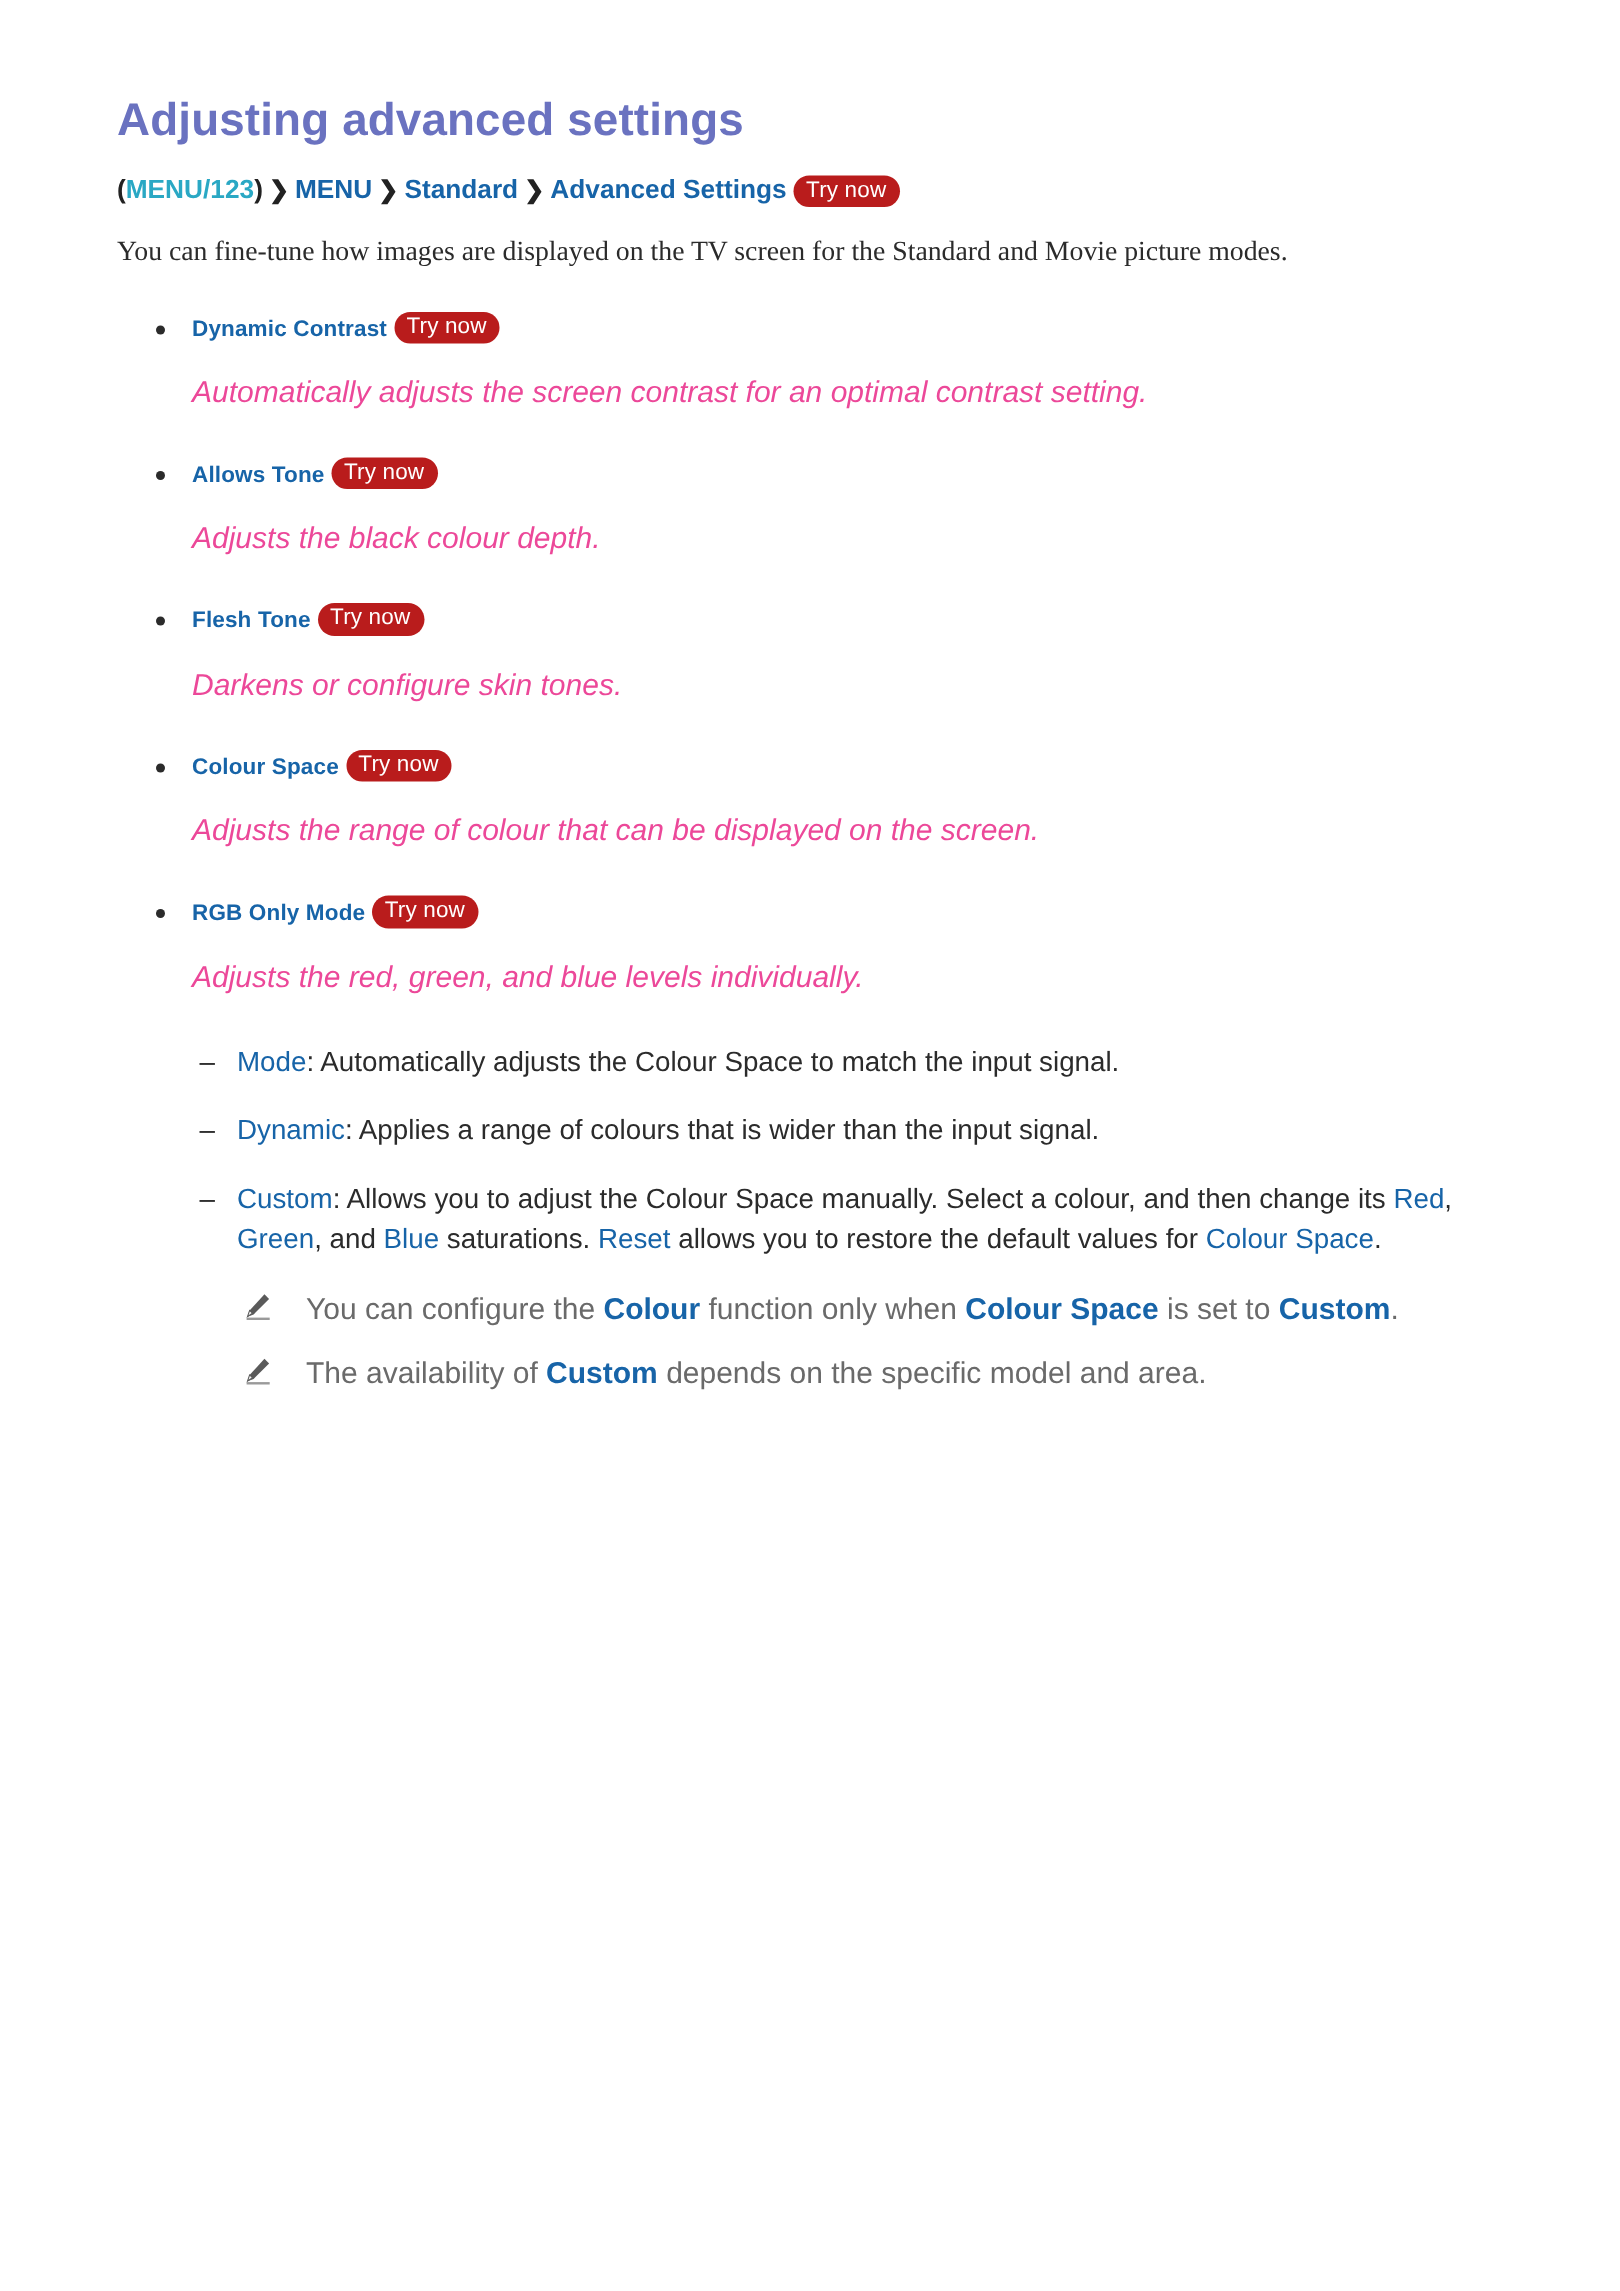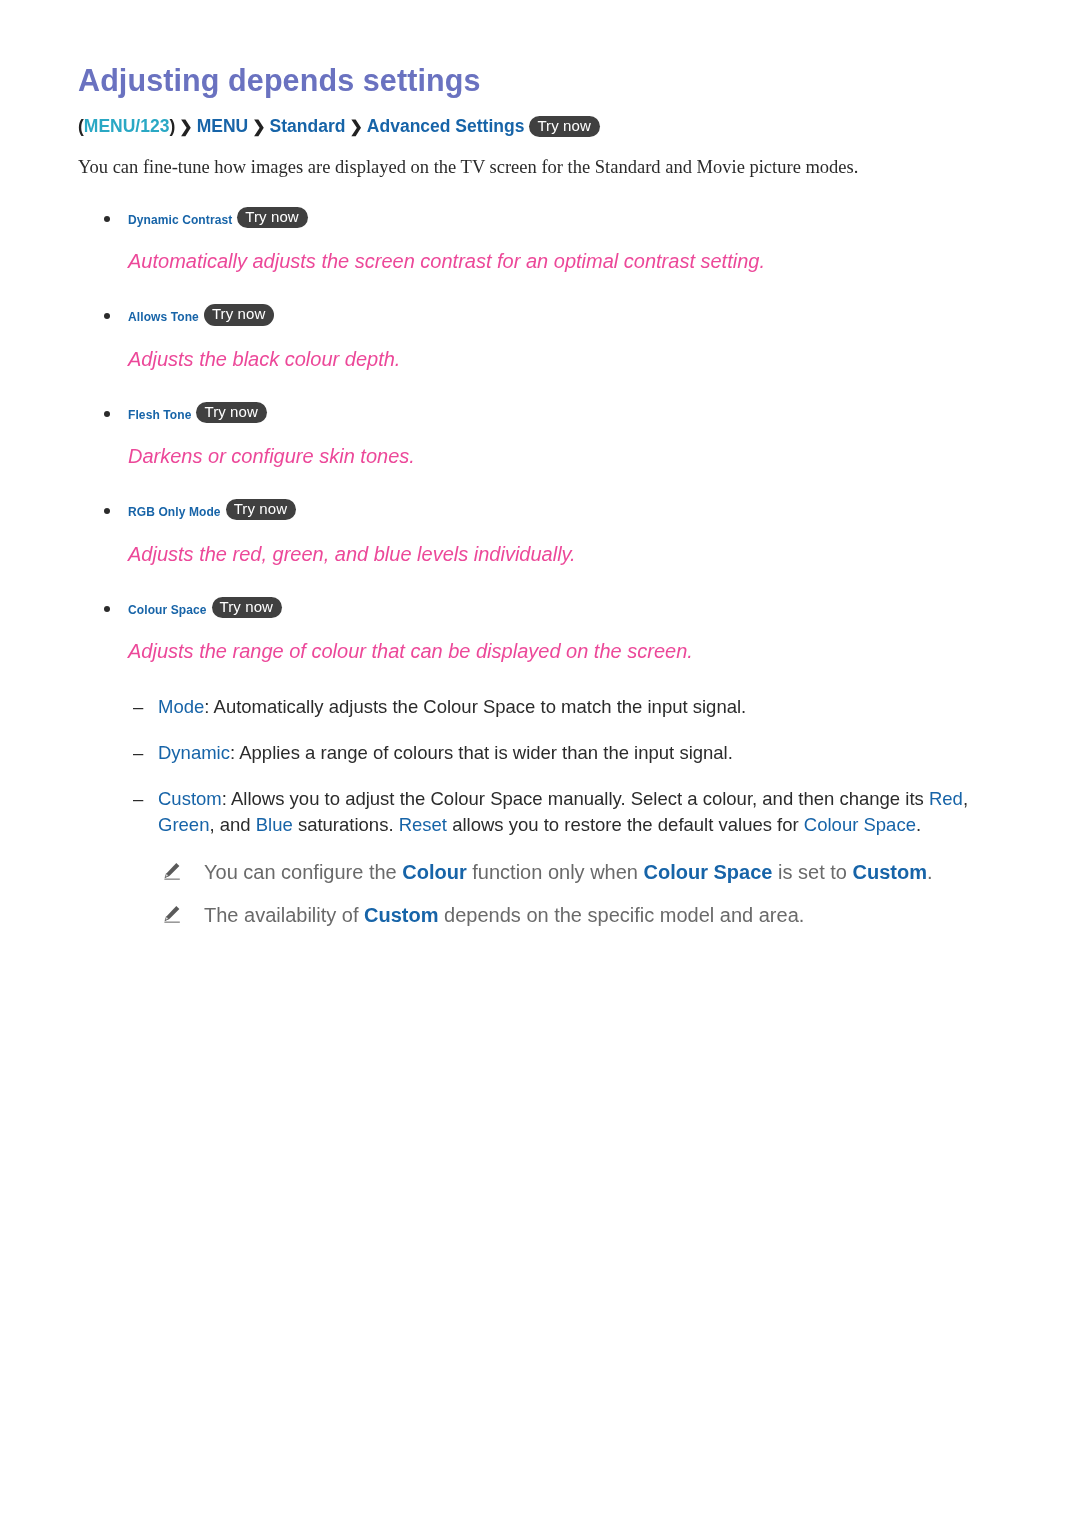--- a/index.html
+++ b/index.html
@@ -48,21 +48,21 @@
   .bc-sep {
     color: #222222;
     font-weight: bold;
     padding: 0 4px;
     font-size: 16px;
   }
 
   
   .trynow {
     display: inline-block;
-    background: #404040;
+    background: #b91c1c;
     color: #ffffff;
     font-size: 15px;
     font-weight: normal;
     border-radius: 11px;
     padding: 1px 9px 2px 8px;
     line-height: 1.22;
     vertical-align: 2px;
     margin-left: 5px;
     letter-spacing: 0.1px;
   }
@@ -90,21 +90,21 @@
   .bullet-dot {
     position: absolute;
     left: 28px;
     top: 9px;
     width: 6px;
     height: 6px;
     border-radius: 50%;
     background: #2b2b2b;
   }
   .bullet-label {
-    font-size: 12px;
+    font-size: 15px;
     font-weight: bold;
     color: #1764a8;
     letter-spacing: 0.1px;
   }
 
   .desc {
     font-size: 20px;
     color: #ec4899;
     line-height: 1.5;
     padding-left: 52px;
@@ -153,21 +153,21 @@
   .note-hl {
     color: #1764a8;
     font-weight: bold;
   }
 </style>
 </head>
 <body>
 
 <div class="page">
 
-  <h1 class="page-title">Adjusting depends settings</h1>
+  <h1 class="page-title">Adjusting advanced settings</h1>
 
   <div class="breadcrumb">
     <span class="bc-paren">(</span><span class="bc-menu123">MENU/123</span><span class="bc-paren">)</span><span class="bc-sep">❯</span><span class="bc-item">MENU</span><span class="bc-sep">❯</span><span class="bc-item">Standard</span><span class="bc-sep">❯</span><span class="bc-item">Advanced Settings</span><span class="trynow">Try now</span>
   </div>
 
   <p class="intro">You can fine-tune how images are displayed on the TV screen for the Standard and Movie picture modes.</p>
 
   <div class="bullet-block">
     <div class="bullet-row">
       <span class="bullet-dot"></span>
@@ -188,31 +188,31 @@
     <div class="bullet-row">
       <span class="bullet-dot"></span>
       <span class="bullet-label">Flesh Tone</span><span class="trynow">Try now</span>
     </div>
     <div class="desc">Darkens or configure skin tones.</div>
   </div>
 
   <div class="bullet-block">
     <div class="bullet-row">
       <span class="bullet-dot"></span>
+      <span class="bullet-label">Colour Space</span><span class="trynow">Try now</span>
+    </div>
+    <div class="desc">Adjusts the range of colour that can be displayed on the screen.</div>
+  </div>
+
+  <div class="bullet-block">
+    <div class="bullet-row">
+      <span class="bullet-dot"></span>
       <span class="bullet-label">RGB Only Mode</span><span class="trynow">Try now</span>
     </div>
     <div class="desc">Adjusts the red, green, and blue levels individually.</div>
-  </div>
-
-  <div class="bullet-block">
-    <div class="bullet-row">
-      <span class="bullet-dot"></span>
-      <span class="bullet-label">Colour Space</span><span class="trynow">Try now</span>
-    </div>
-    <div class="desc">Adjusts the range of colour that can be displayed on the screen.</div>
   </div>
 
   <div class="dash-row">
     <span class="dash-mark">–</span><span class="hl">Mode</span><span>:</span><span> Automatically adjusts the Colour Space to match the input signal.</span>
   </div>
 
   <div class="dash-row">
     <span class="dash-mark">–</span><span class="hl">Dynamic</span><span>:</span><span> Applies a range of colours that is wider than the input signal.</span>
   </div>
 

